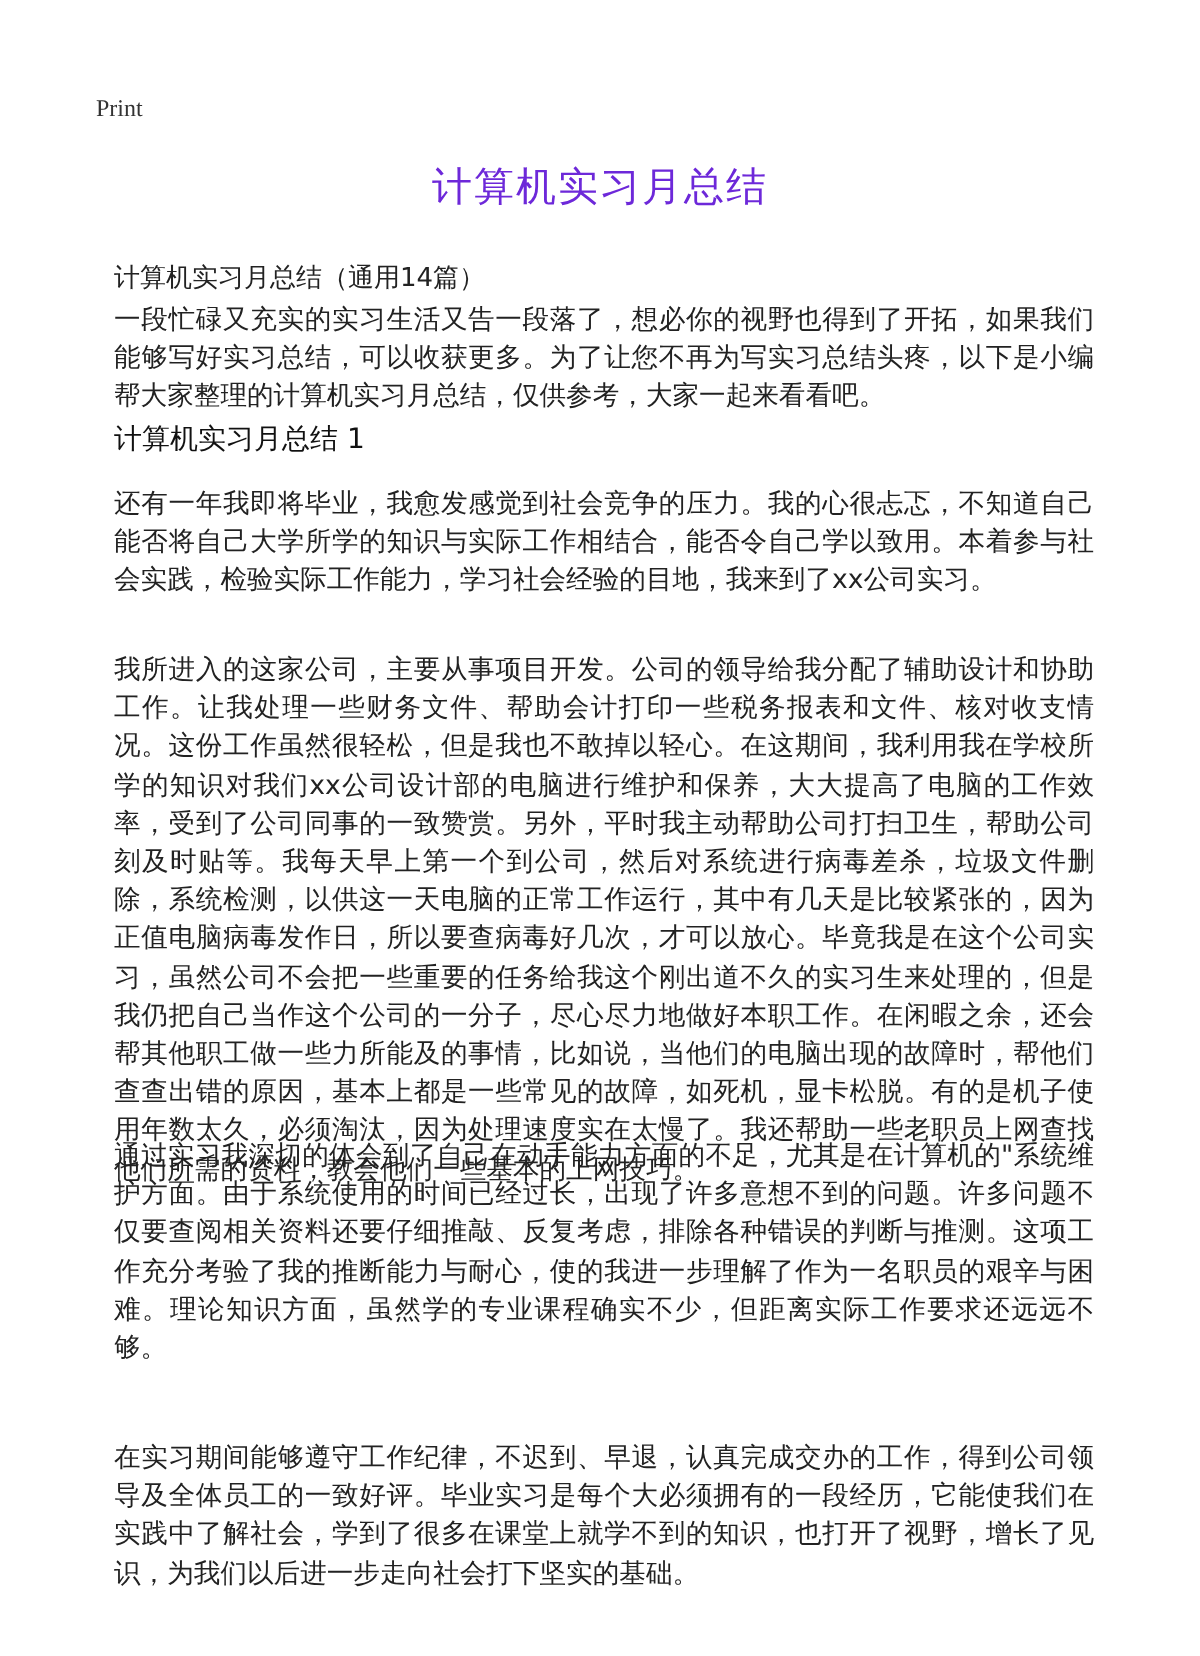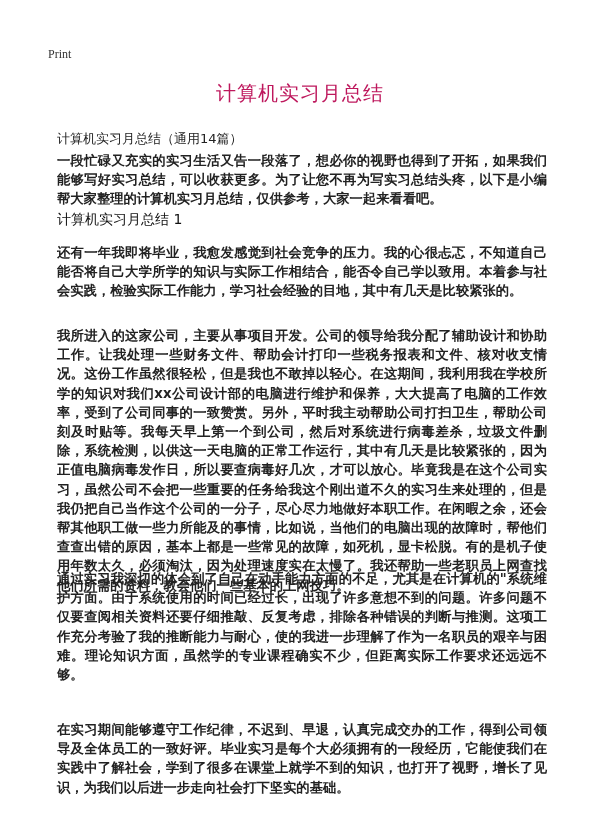--- a/index.html
+++ b/index.html
@@ -1,38 +1,38 @@
 <!DOCTYPE html>
 <html><head>
 <meta charset="utf-8">
 <style>
   html,body{margin:0;padding:0;background:#fff;}
   body{width:600px;height:828px;position:relative;overflow:hidden;font-family:"DejaVu Sans",sans-serif;color:#222;}
   .print{position:absolute;left:48px;top:47px;font-family:"Liberation Serif",serif;font-size:12px;color:#333;}
-  .title{position:absolute;left:0;width:600px;top:80px;text-align:center;font-size:20px;color:#be185d;letter-spacing:1px;}
+  .title{position:absolute;left:0;width:600px;top:80px;text-align:center;font-size:20px;color:#6d28d9;letter-spacing:1px;}
   .subtitle{position:absolute;left:57px;top:130px;font-size:13px;color:#222;}
-  .body{position:absolute;left:57px;width:490px;font-size:13.3px;line-height:19.2px;color:#222;text-align:justify;font-weight:bold;}
+  .body{position:absolute;left:57px;width:490px;font-size:13.3px;line-height:19.2px;color:#222;text-align:justify;}
   .p{margin:0;}
   .h2{position:absolute;left:57px;top:211px;font-size:14px;font-weight:normal;color:#111;}
 </style>
 </head>
 <body>
 
 <div class="print">Print</div>
 <div class="title">计算机实习月总结</div>
 <div class="subtitle">计算机实习月总结（通用14篇）</div>
 
 <div class="body" style="top:151px;">
   <p class="p">一段忙碌又充实的实习生活又告一段落了，想必你的视野也得到了开拓，如果我们能够写好实习总结，可以收获更多。为了让您不再为写实习总结头疼，以下是小编帮大家整理的计算机实习月总结，仅供参考，大家一起来看看吧。</p>
 </div>
 
 <div class="h2">计算机实习月总结 1</div>
 
 <div class="body" style="top:243px;">
-  <p class="p">还有一年我即将毕业，我愈发感觉到社会竞争的压力。我的心很忐忑，不知道自己能否将自己大学所学的知识与实际工作相结合，能否令自己学以致用。本着参与社会实践，检验实际工作能力，学习社会经验的目地，其中有几天是比较紧张的。</p>
+  <p class="p">还有一年我即将毕业，我愈发感觉到社会竞争的压力。我的心很忐忑，不知道自己能否将自己大学所学的知识与实际工作相结合，能否令自己学以致用。本着参与社会实践，检验实际工作能力，学习社会经验的目地，我来到了xx公司实习。</p>
 </div>
 <div class="body" style="top:326px;">
   <p class="p">我所进入的这家公司，主要从事项目开发。公司的领导给我分配了辅助设计和协助工作。让我处理一些财务文件、帮助会计打印一些税务报表和文件、核对收支情况。这份工作虽然很轻松，但是我也不敢掉以轻心。在这期间，我利用我在学校所学的知识对我们xx公司设计部的电脑进行维护和保养，大大提高了电脑的工作效率，受到了公司同事的一致赞赏。另外，平时我主动帮助公司打扫卫生，帮助公司刻及时贴等。我每天早上第一个到公司，然后对系统进行病毒差杀，垃圾文件删除，系统检测，以供这一天电脑的正常工作运行，其中有几天是比较紧张的，因为正值电脑病毒发作日，所以要查病毒好几次，才可以放心。毕竟我是在这个公司实习，虽然公司不会把一些重要的任务给我这个刚出道不久的实习生来处理的，但是我仍把自己当作这个公司的一分子，尽心尽力地做好本职工作。在闲暇之余，还会帮其他职工做一些力所能及的事情，比如说，当他们的电脑出现的故障时，帮他们查查出错的原因，基本上都是一些常见的故障，如死机，显卡松脱。有的是机子使用年数太久，必须淘汰，因为处理速度实在太慢了。我还帮助一些老职员上网查找他们所需的资料，教会他们一些基本的上网技巧。</p>
 </div>
 <div class="body" style="top:569px;">
   <p class="p">通过实习我深切的体会到了自己在动手能力方面的不足，尤其是在计算机的"系统维护方面。由于系统使用的时间已经过长，出现了许多意想不到的问题。许多问题不仅要查阅相关资料还要仔细推敲、反复考虑，排除各种错误的判断与推测。这项工作充分考验了我的推断能力与耐心，使的我进一步理解了作为一名职员的艰辛与困难。理论知识方面，虽然学的专业课程确实不少，但距离实际工作要求还远远不够。</p>
 </div>
 <div class="body" style="top:720px;">
   <p class="p">在实习期间能够遵守工作纪律，不迟到、早退，认真完成交办的工作，得到公司领导及全体员工的一致好评。毕业实习是每个大必须拥有的一段经历，它能使我们在实践中了解社会，学到了很多在课堂上就学不到的知识，也打开了视野，增长了见识，为我们以后进一步走向社会打下坚实的基础。</p>
 </div>

